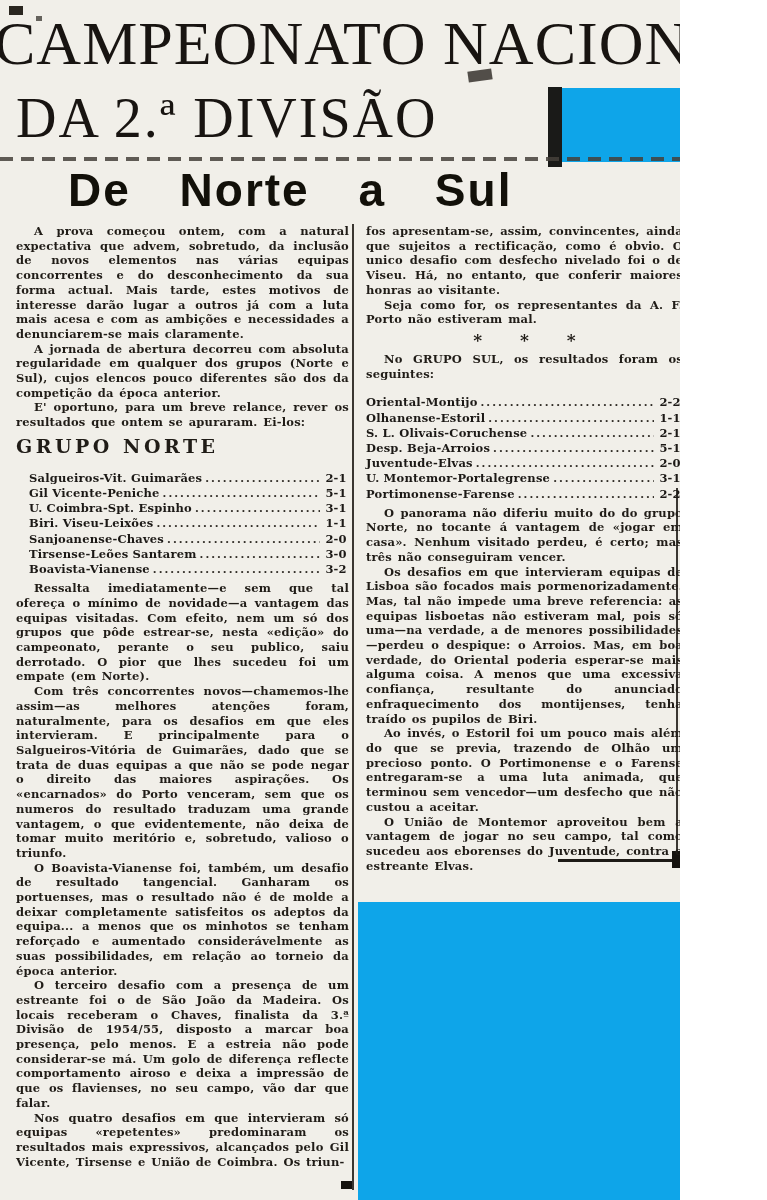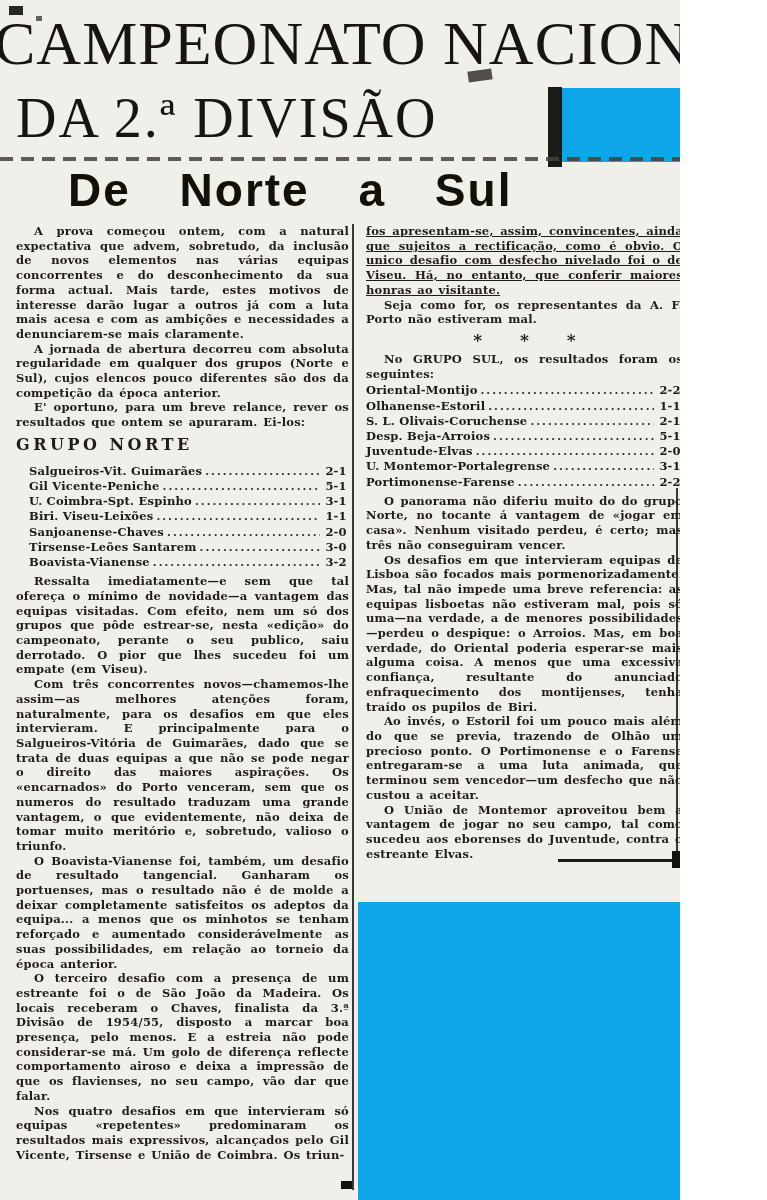--- a/index.html
+++ b/index.html
@@ -52,26 +52,26 @@
 
   
   .col { position:absolute; top:224px; }
   .col-left  { left:16px;  width:333px; }
   .col-right { left:366px; width:317px; }
   .col p {
     margin:0; font-size:11.5px; line-height:14.7px; font-weight:700;
     text-align:justify; text-indent:18px; letter-spacing:.2px; word-spacing:1.5px;
     color:#201c17;
   }
-  .col p.no-indent { text-indent:0;text-decoration:underline; }
+  .col p.no-indent { text-indent:0; }
   .group-heading {
-    margin:5px 0 10px; font-size:16px; font-weight:700; letter-spacing:3.5px;
+    margin:5px 0 10px; font-size:19px; font-weight:700; letter-spacing:3.5px;
     color:#201c17;
   }
-  .results { margin:2px 0 4px; }
+  .results { margin:14px 0 4px; }
   .results.indented { padding-left:13px; }
   .row { display:flex; align-items:baseline; font-size:11.5px; line-height:15.2px; font-weight:700; }
   .team { white-space:nowrap; letter-spacing:.2px; }
   .dots { flex:1; overflow:hidden; white-space:nowrap; margin:0 3px; color:#2e2a24; }
   .dots::after { content:"......................................................................."; letter-spacing:2px; font-size:11px; }
   .score { min-width:26px; text-align:center; white-space:nowrap; }
   .separator {
     text-align:center; font-size:17px; font-weight:700; letter-spacing:16px;
     margin:3px 0 2px; text-indent:16px; color:#201c17;
   }
@@ -141,21 +141,21 @@
         <span class="dots"></span>
         <span class="score">3-0</span>
       </div>
       <div class="row">
         <span class="team">Boavista-Vianense</span>
         <span class="dots"></span>
         <span class="score">3-2</span>
       </div>
     </div>
 
-    <p>Ressalta imediatamente—e sem que tal ofereça o mínimo de novidade—a vantagem das equipas visitadas. Com efeito, nem um só dos grupos que pôde estrear-se, nesta «edição» do campeonato, perante o seu publico, saiu derrotado. O pior que lhes sucedeu foi um empate (em Viseu).</p>
+    <p>Ressalta imediatamente—e sem que tal ofereça o mínimo de novidade—a vantagem das equipas visitadas. Com efeito, nem um só dos grupos que pôde estrear-se, nesta «edição» do campeonato, perante o seu publico, saiu derrotado. O pior que lhes sucedeu foi um empate (em Norte).</p>
     <p>Com três concorrentes novos—chamemos-lhe assim—as melhores atenções foram, naturalmente, para os desafios em que eles intervieram. E principalmente para o Salgueiros-Vitória de Guimarães, dado que se trata de duas equipas a que não se pode negar o direito das maiores aspirações. Os «encarnados» do Porto venceram, sem que os numeros do resultado traduzam uma grande vantagem, o que evidentemente, não deixa de tomar muito meritório e, sobretudo, valioso o triunfo.</p>
     <p>O Boavista-Vianense foi, também, um desafio de resultado tangencial. Ganharam os portuenses, mas o resultado não é de molde a deixar completamente satisfeitos os adeptos da equipa... a menos que os minhotos se tenham reforçado e aumentado considerávelmente as suas possibilidades, em relação ao torneio da época anterior.</p>
     <p>O terceiro desafio com a presença de um estreante foi o de São João da Madeira. Os locais receberam o Chaves, finalista da 3.ª Divisão de 1954/55, disposto a marcar boa presença, pelo menos. E a estreia não pode considerar-se má. Um golo de diferença reflecte comportamento airoso e deixa a impressão de que os flavienses, no seu campo, vão dar que falar.</p>
     <p>Nos quatro desafios em que intervieram só equipas «repetentes» predominaram os resultados mais expressivos, alcançados pelo Gil Vicente, Tirsense e União de Coimbra. Os triun-</p>
   </div>
 
   <div class="col col-right">
     <p class="no-indent">fos apresentam-se, assim, convincentes, ainda que sujeitos a rectificação, como é obvio. O unico desafio com desfecho nivelado foi o de Viseu. Há, no entanto, que conferir maiores honras ao visitante.</p>
     <p>Seja como for, os representantes da A. F. Porto não estiveram mal.</p>
 

